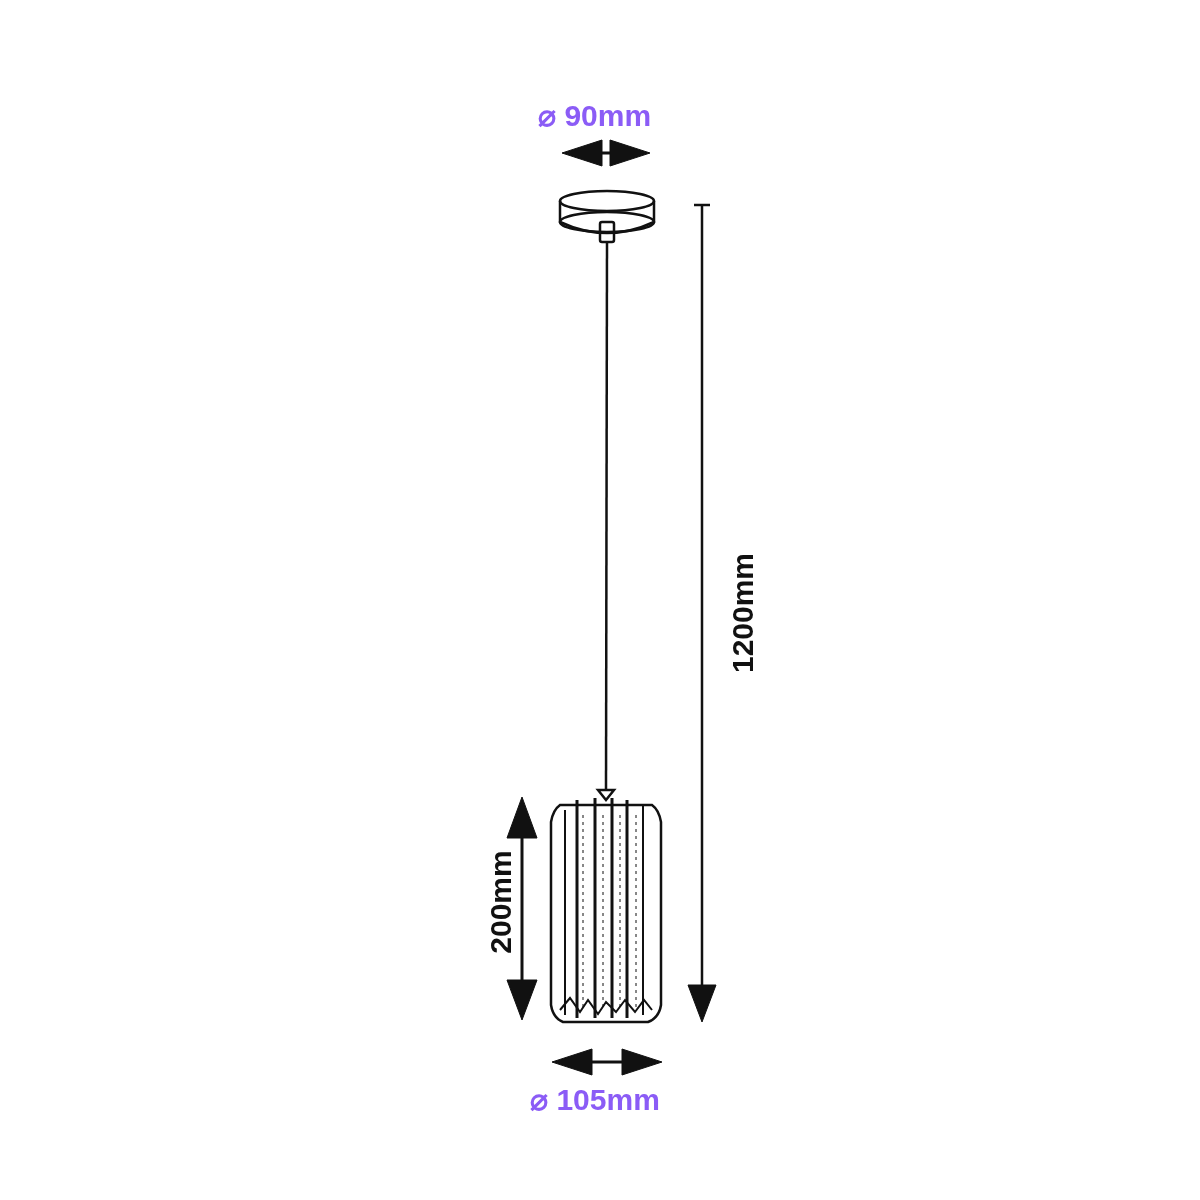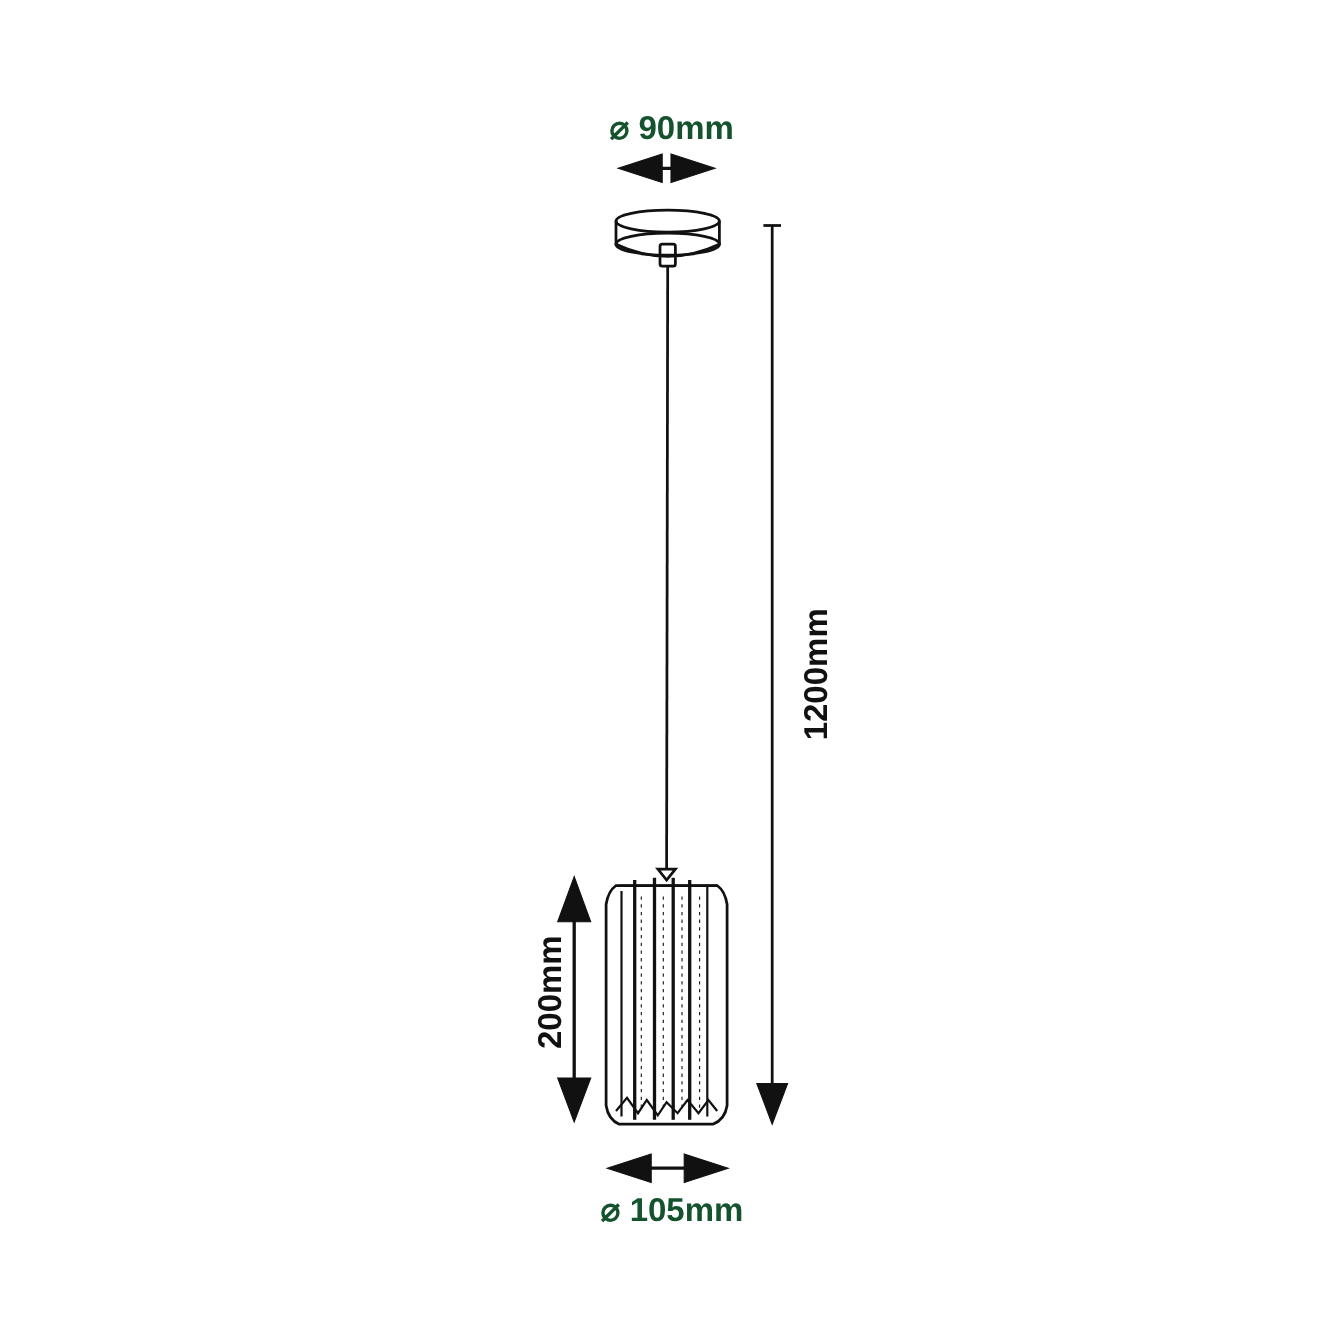--- a/index.html
+++ b/index.html
@@ -1,18 +1,18 @@
 <!DOCTYPE html>
 <html><head>
 <meta charset="utf-8">
 <style>
   html, body { margin: 0; padding: 0; background: #ffffff; }
   body { width: 1200px; height: 1200px; position: relative; overflow: hidden;
          font-family: "Liberation Sans", sans-serif; }
-  .label { position: absolute; font-weight: bold; color: #14532d; font-size: 30px; white-space: nowrap; margin-left: 16px; }
+  .label { position: absolute; font-weight: bold; color: #8b5cf6; font-size: 30px; white-space: nowrap; }
   .vlabel { position: absolute; font-weight: bold; color: #111; font-size: 30px; white-space: nowrap;
             transform-origin: center center; transform: rotate(-90deg); }
   svg { position: absolute; left: 0; top: 0; }
 </style>
 </head>
 <body>
 
 <svg width="1200" height="1200" viewBox="0 0 1200 1200">
 
   <g fill="#111" stroke="#111">

